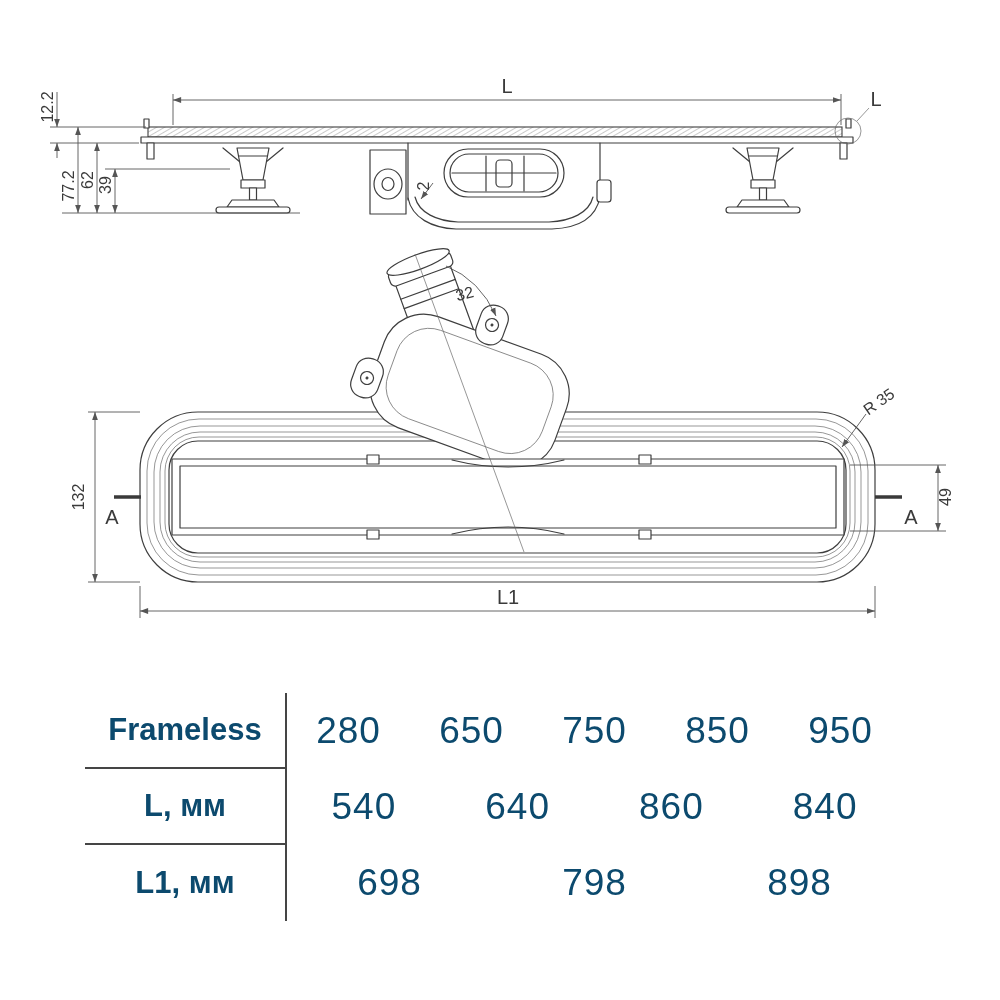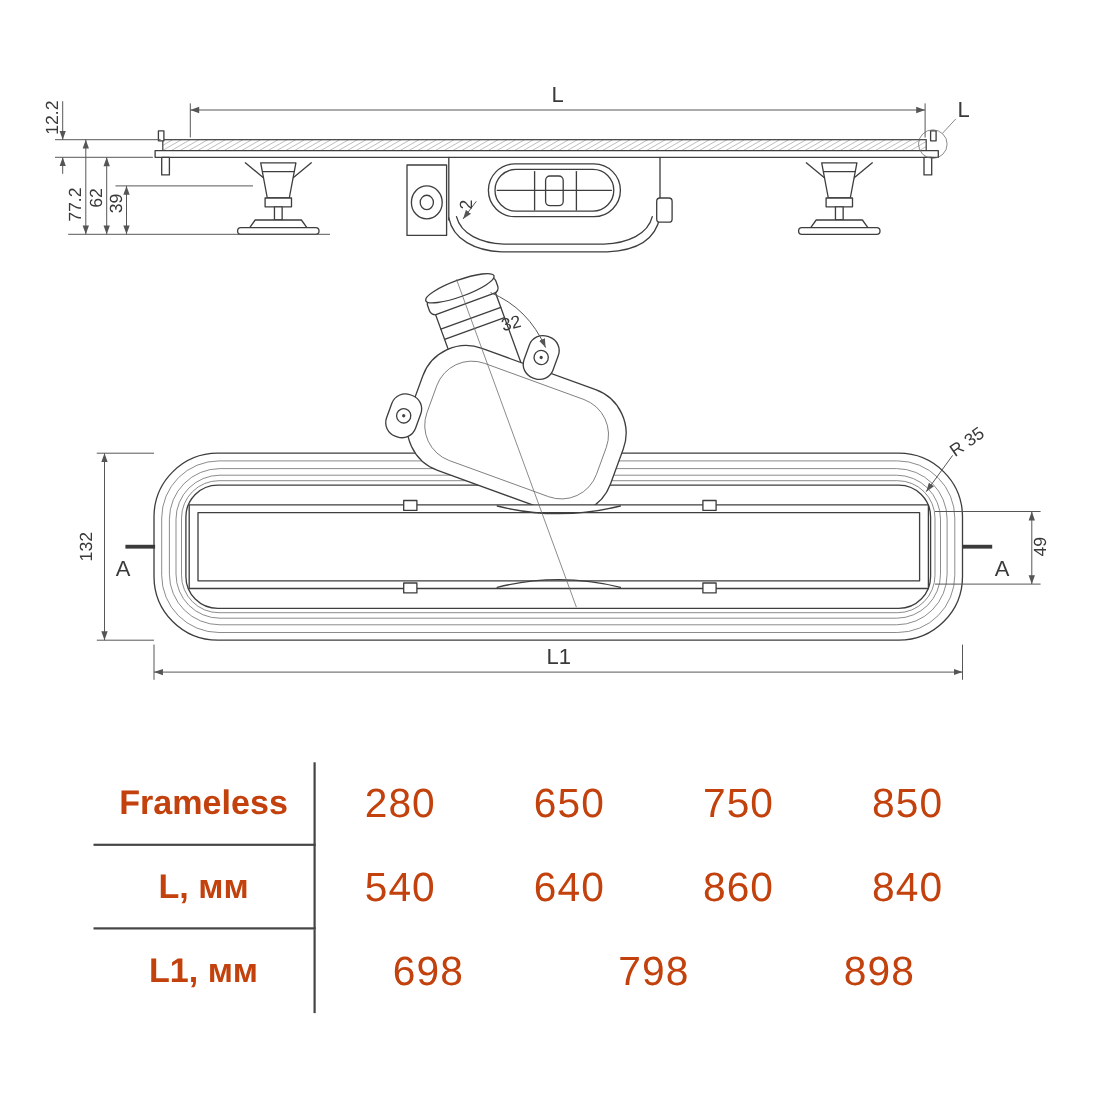--- a/index.html
+++ b/index.html
@@ -11,21 +11,21 @@
   
   .ln  { stroke:#3e3e3e; stroke-width:1.2; fill:none; stroke-linejoin:round; stroke-linecap:round; }
   .lnf { stroke:#3e3e3e; stroke-width:1.2; fill:#ffffff; stroke-linejoin:round; }
   .lnt { stroke:#6a6a6a; stroke-width:0.7; fill:none; }
   .dim { stroke:#555555; stroke-width:0.9; fill:none; }
   .dtx { fill:#3a3a3a; font-size:16px; }
   .dtl { fill:#3a3a3a; font-size:20px; }
   text { font-family:"Liberation Sans",sans-serif; }
 
   
-  .sizes { position:absolute; left:85px; top:693px; width:817px; color:#c2410c; }
+  .sizes { position:absolute; left:85px; top:693px; width:817px; color:#0c4a6e; }
   .trow { display:flex; align-items:stretch; height:76px; }
   .tlabel { width:202px; display:flex; align-items:center; justify-content:center;
             font-size:31px; font-weight:700; border-right:2px solid #454545; }
   .trow.sep .tlabel { border-bottom:2px solid #454545; }
   .tval { flex:1; display:flex; align-items:center; justify-content:center;
           font-size:37px; font-weight:400; letter-spacing:1px; }
 </style>
 </head>
 <body>
 
@@ -218,20 +218,21 @@
   </g>
 </svg>
 
 <div class="sizes">
   <div class="trow sep">
     <div class="tlabel">Frameless</div>
     <div class="tval">280</div>
     <div class="tval">650</div>
     <div class="tval">750</div>
     <div class="tval">850</div>
+    <div class="tval">950</div>
   </div>
   <div class="trow sep">
     <div class="tlabel">L, мм</div>
     <div class="tval">540</div>
     <div class="tval">640</div>
     <div class="tval">860</div>
     <div class="tval">840</div>
   </div>
   <div class="trow">
     <div class="tlabel">L1, мм</div>

